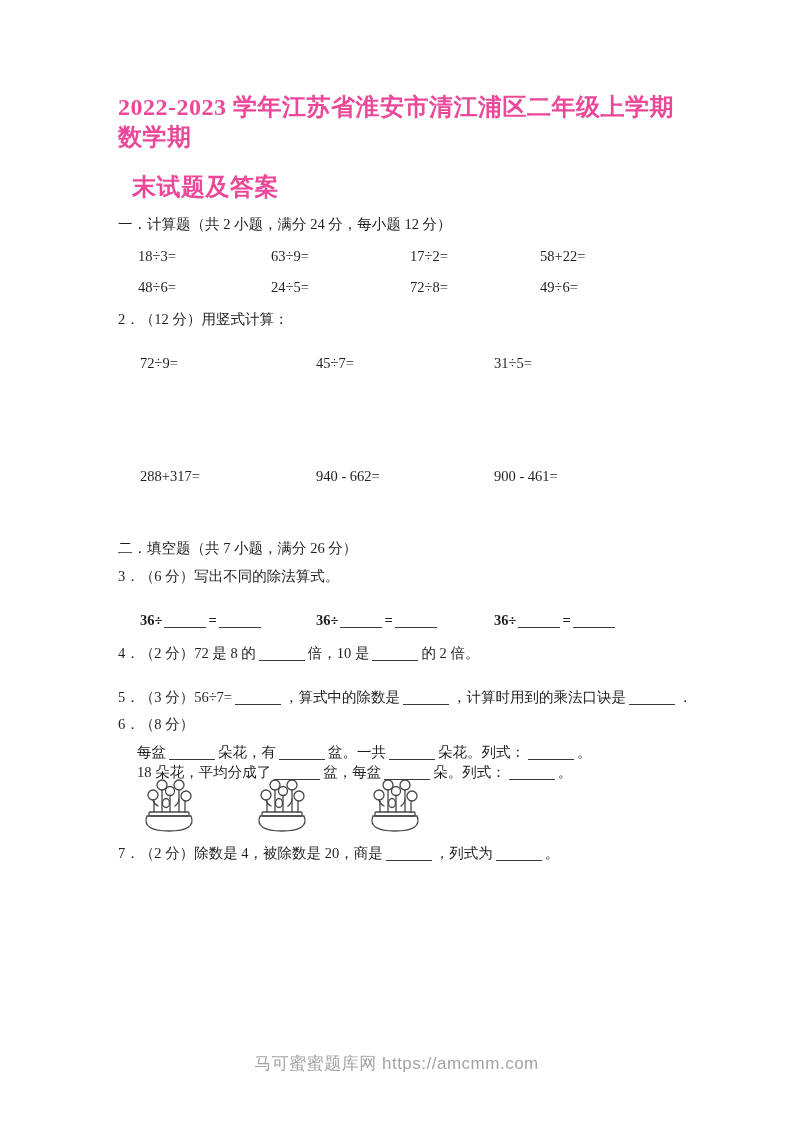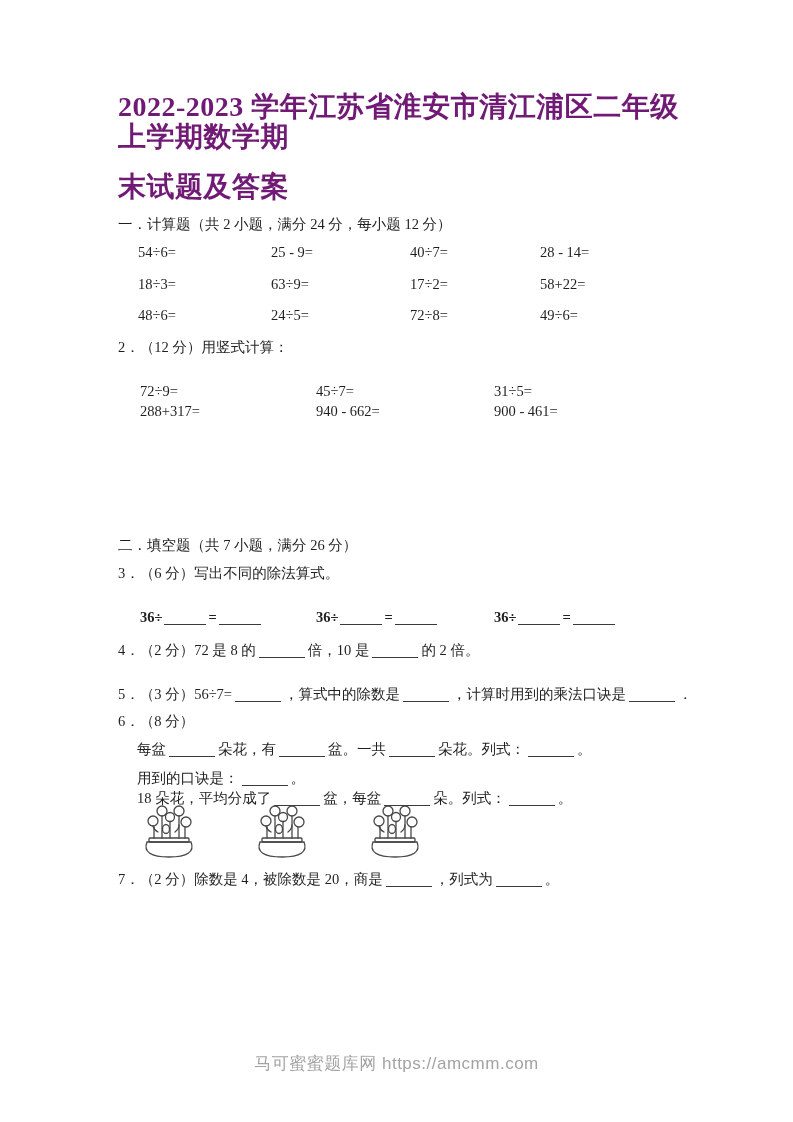--- a/index.html
+++ b/index.html
@@ -8,26 +8,26 @@
     width:793px;height:1122px;
     background:#fff;
     box-sizing:border-box;
     padding:92px 112px 0 118px;
     font-family:"Liberation Serif","DejaVu Serif",serif;
     color:#1f1f1f;
     font-size:14.5px;
     overflow:hidden;
   }
   h1{margin:0;font-weight:700;}
-  .tline{display:block;font-size:28px;line-height:30px;font-weight:700;color:#701a75;letter-spacing:0.5px;}
-  .tline + .tline{margin-top:20px;}
+  .tline{display:block;font-size:24px;line-height:30px;font-weight:700;color:#ec4899;letter-spacing:0.5px;}
+  .tline + .tline{margin-top:20px;margin-left:14px;}
   .line{line-height:20px;white-space:nowrap;}
   .mt6{}.mt7{margin-top:7px}.mt8{margin-top:8px}.mt9{margin-top:9px}
   .mt10{margin-top:24px}.mt11{margin-top:11px}.mt12{margin-top:12px}.mt13{margin-top:13px}
-  .mt93{}.mt114{margin-top:114px}
+  .mt93{margin-top:93px}.mt114{margin-top:52px}
   .row{display:flex;line-height:20px;}
   .row4{padding-left:20px;}
   .row4 > span:nth-child(1){width:133px;}
   .row4 > span:nth-child(2){width:139px;}
   .row4 > span:nth-child(3){width:130px;}
   .row3{padding-left:22px;}
   .row3 > span:nth-child(1), .row3 > .g:nth-child(1){width:176px;}
   .row3 > span:nth-child(2), .row3 > .g:nth-child(2){width:178px;}
   .g{display:inline-block;white-space:nowrap;font-weight:bold;}
   .bl{
@@ -53,26 +53,20 @@
 <div class="page">
 
   <h1>
     <span class="tline">2022-2023 学年江苏省淮安市清江浦区二年级上学期数学期</span>
     <span class="tline">末试题及答案</span>
   </h1>
 
   <div class="line mt12">一．计算题（共 2 小题，满分 24 分，每小题 12 分）</div>
 
 
-  <div class="row row4 mt8">
-    <span>54÷6=</span>
-    <span>25 - 9=</span>
-    <span>40÷7=</span>
-    <span>28 - 14=</span>
-  </div>
   <div class="row row4 mt12">
     <span>18÷3=</span>
     <span>63÷9=</span>
     <span>17÷2=</span>
     <span>58+22=</span>
   </div>
   <div class="row row4 mt11">
     <span>48÷6=</span>
     <span>24÷5=</span>
     <span>72÷8=</span>
@@ -103,21 +97,20 @@
   </div>
 
   <div class="line mt13"><span>4．（2 分）72 是 8 的</span><span class="bl"></span><span>倍，10 是</span><span class="bl"></span><span>的 2 倍。</span></div>
 
   <div class="line mt10"><span>5．（3 分）56÷7=</span><span class="bl"></span><span>，算式中的除数是</span><span class="bl"></span><span>，计算时用到的乘法口诀是</span><span class="bl"></span><span>．</span></div>
 
   <div class="line mt7">6．（8 分）</div>
 
   <div class="line ind mt8"><span>每盆</span><span class="bl"></span><span>朵花，有</span><span class="bl"></span><span>盆。一共</span><span class="bl"></span><span>朵花。列式：</span><span class="bl"></span><span>。</span></div>
 
-  <div class="line ind mt9"><span>用到的口诀是：</span><span class="bl"></span><span>。</span></div>
 
   <div class="line ind mt6"><span>18 朵花，平均分成了</span><span class="bl"></span><span>盆，每盆</span><span class="bl"></span><span>朵。列式：</span><span class="bl"></span><span>。</span></div>
 
   <svg width="0" height="0" style="position:absolute" aria-hidden="true">
     <defs>
       <g id="potShape">
         <path class="ln" d="M16,36 L16,25"></path>
         <circle class="ln" cx="15" cy="19" r="5"></circle>
         <path class="ln" d="M24,36 L24,14"></path>
         <circle class="ln" cx="24" cy="9" r="5"></circle>

